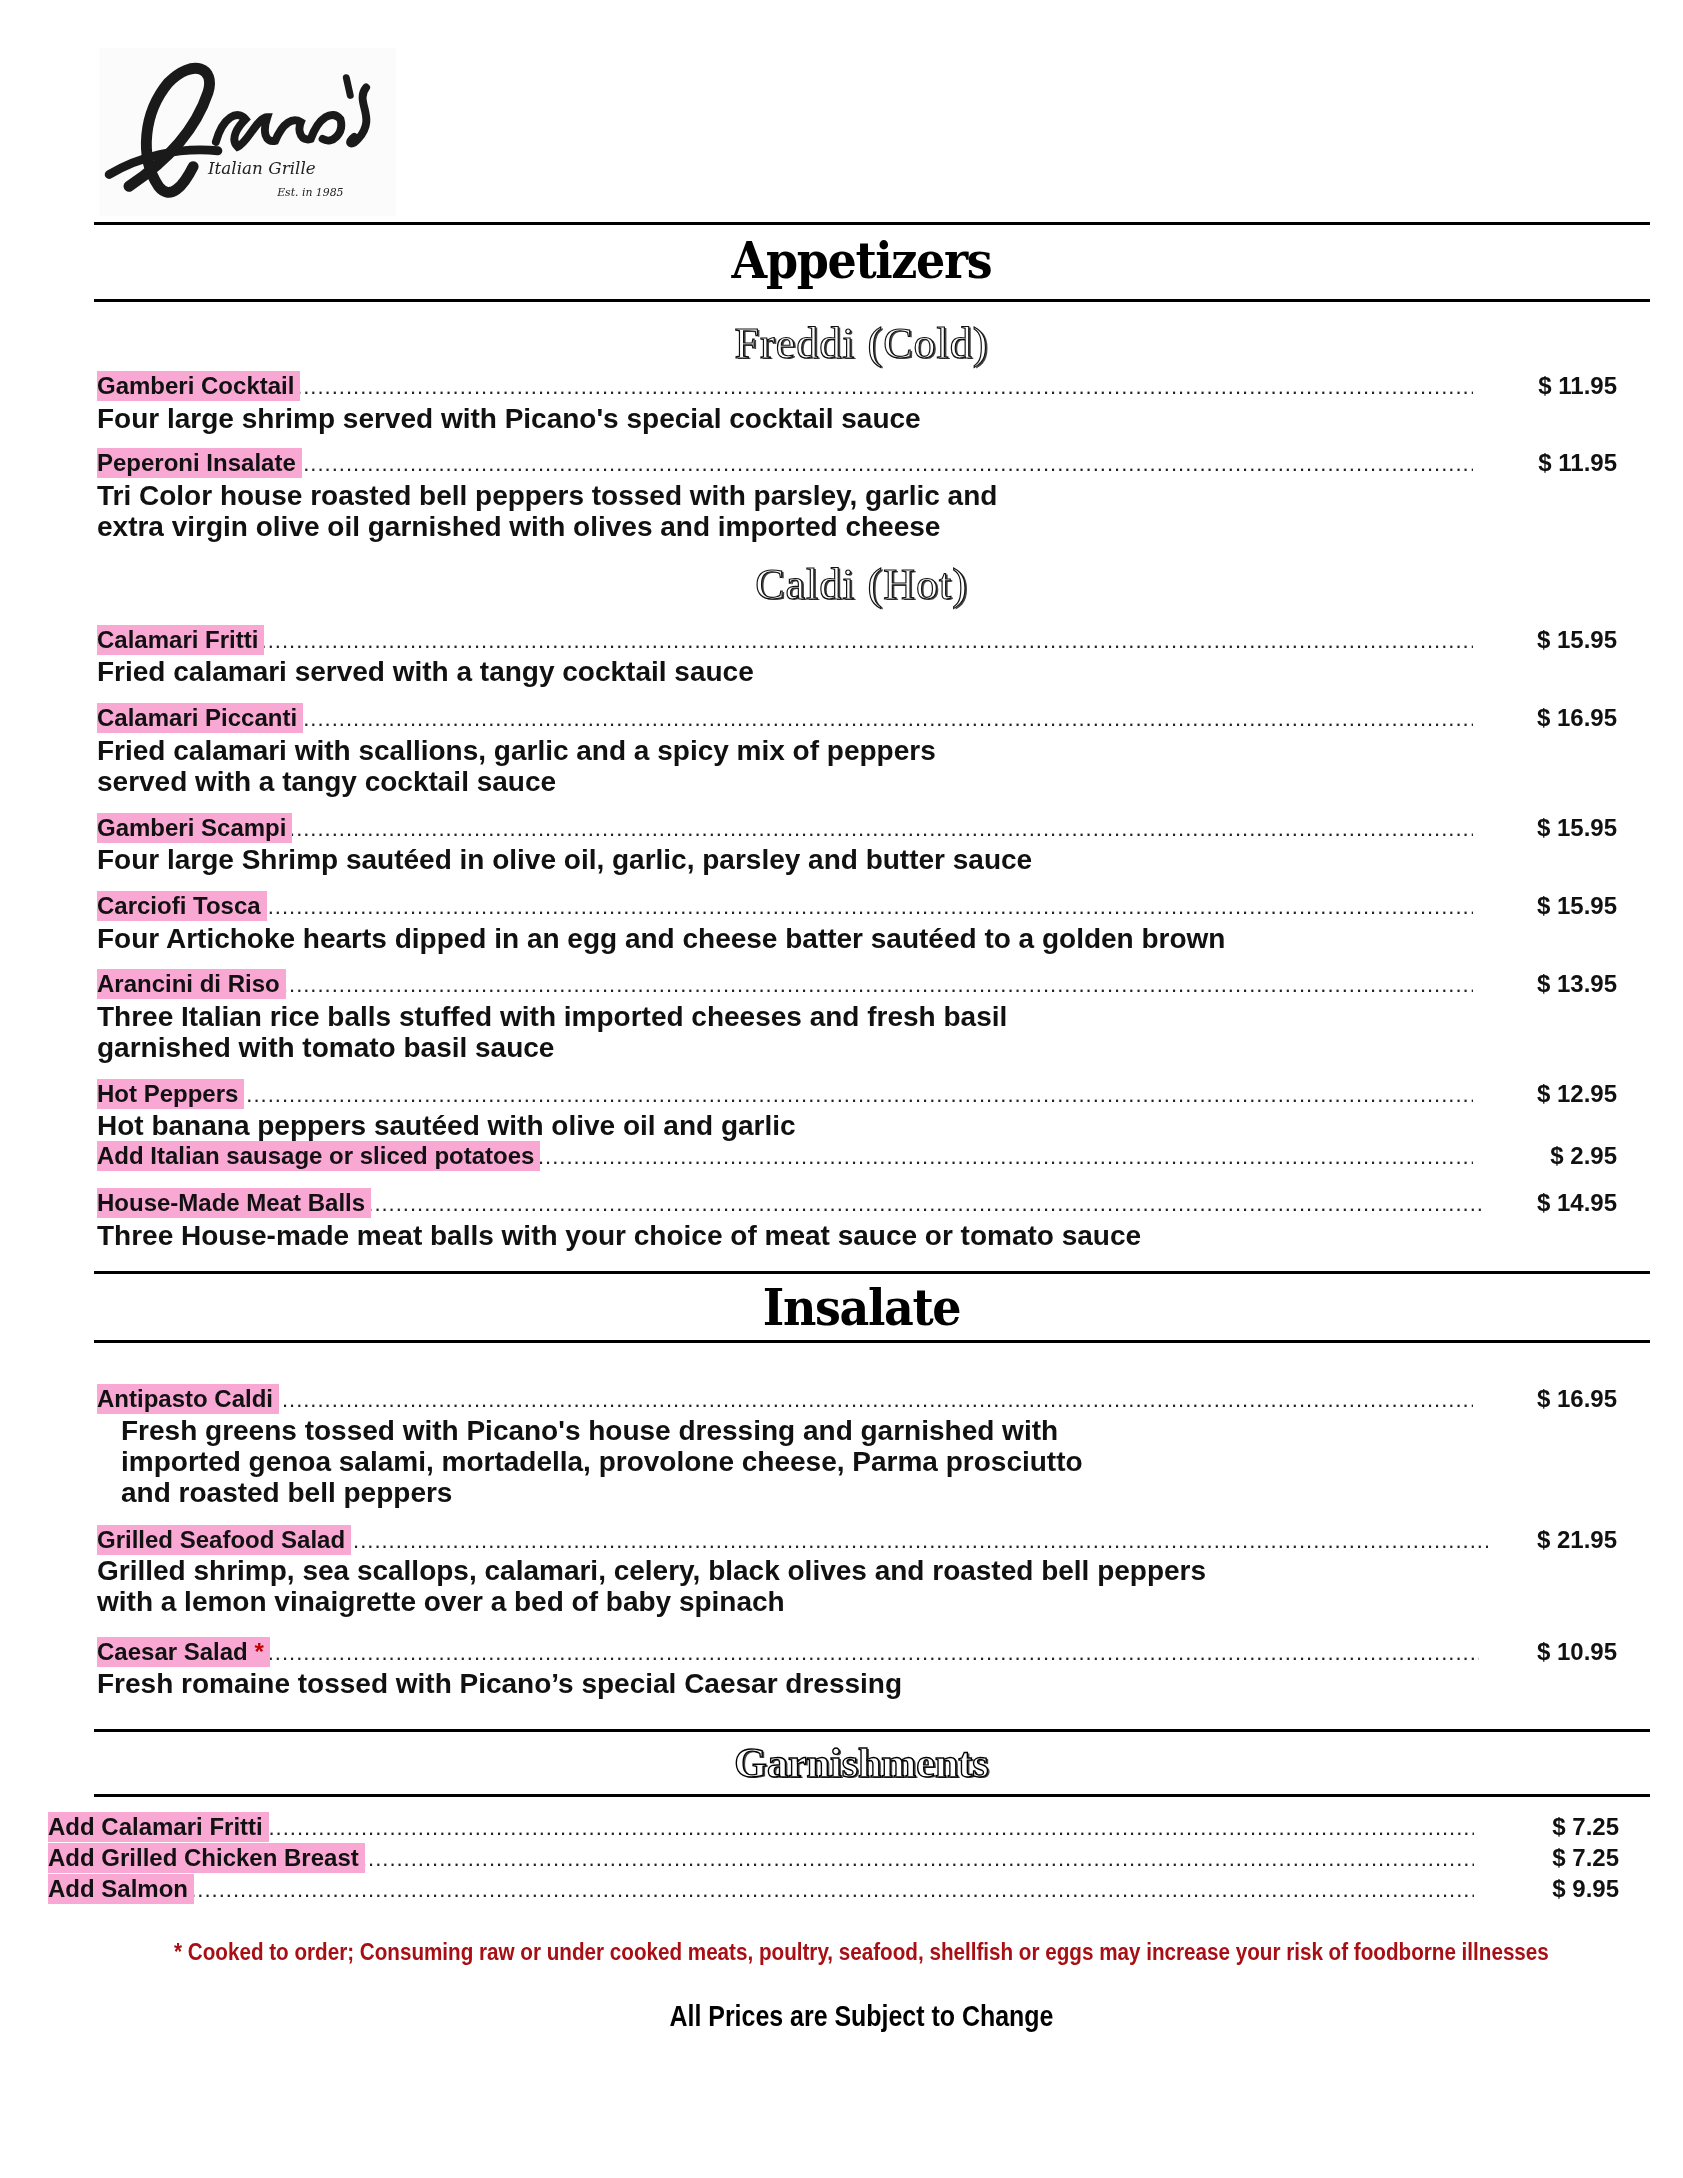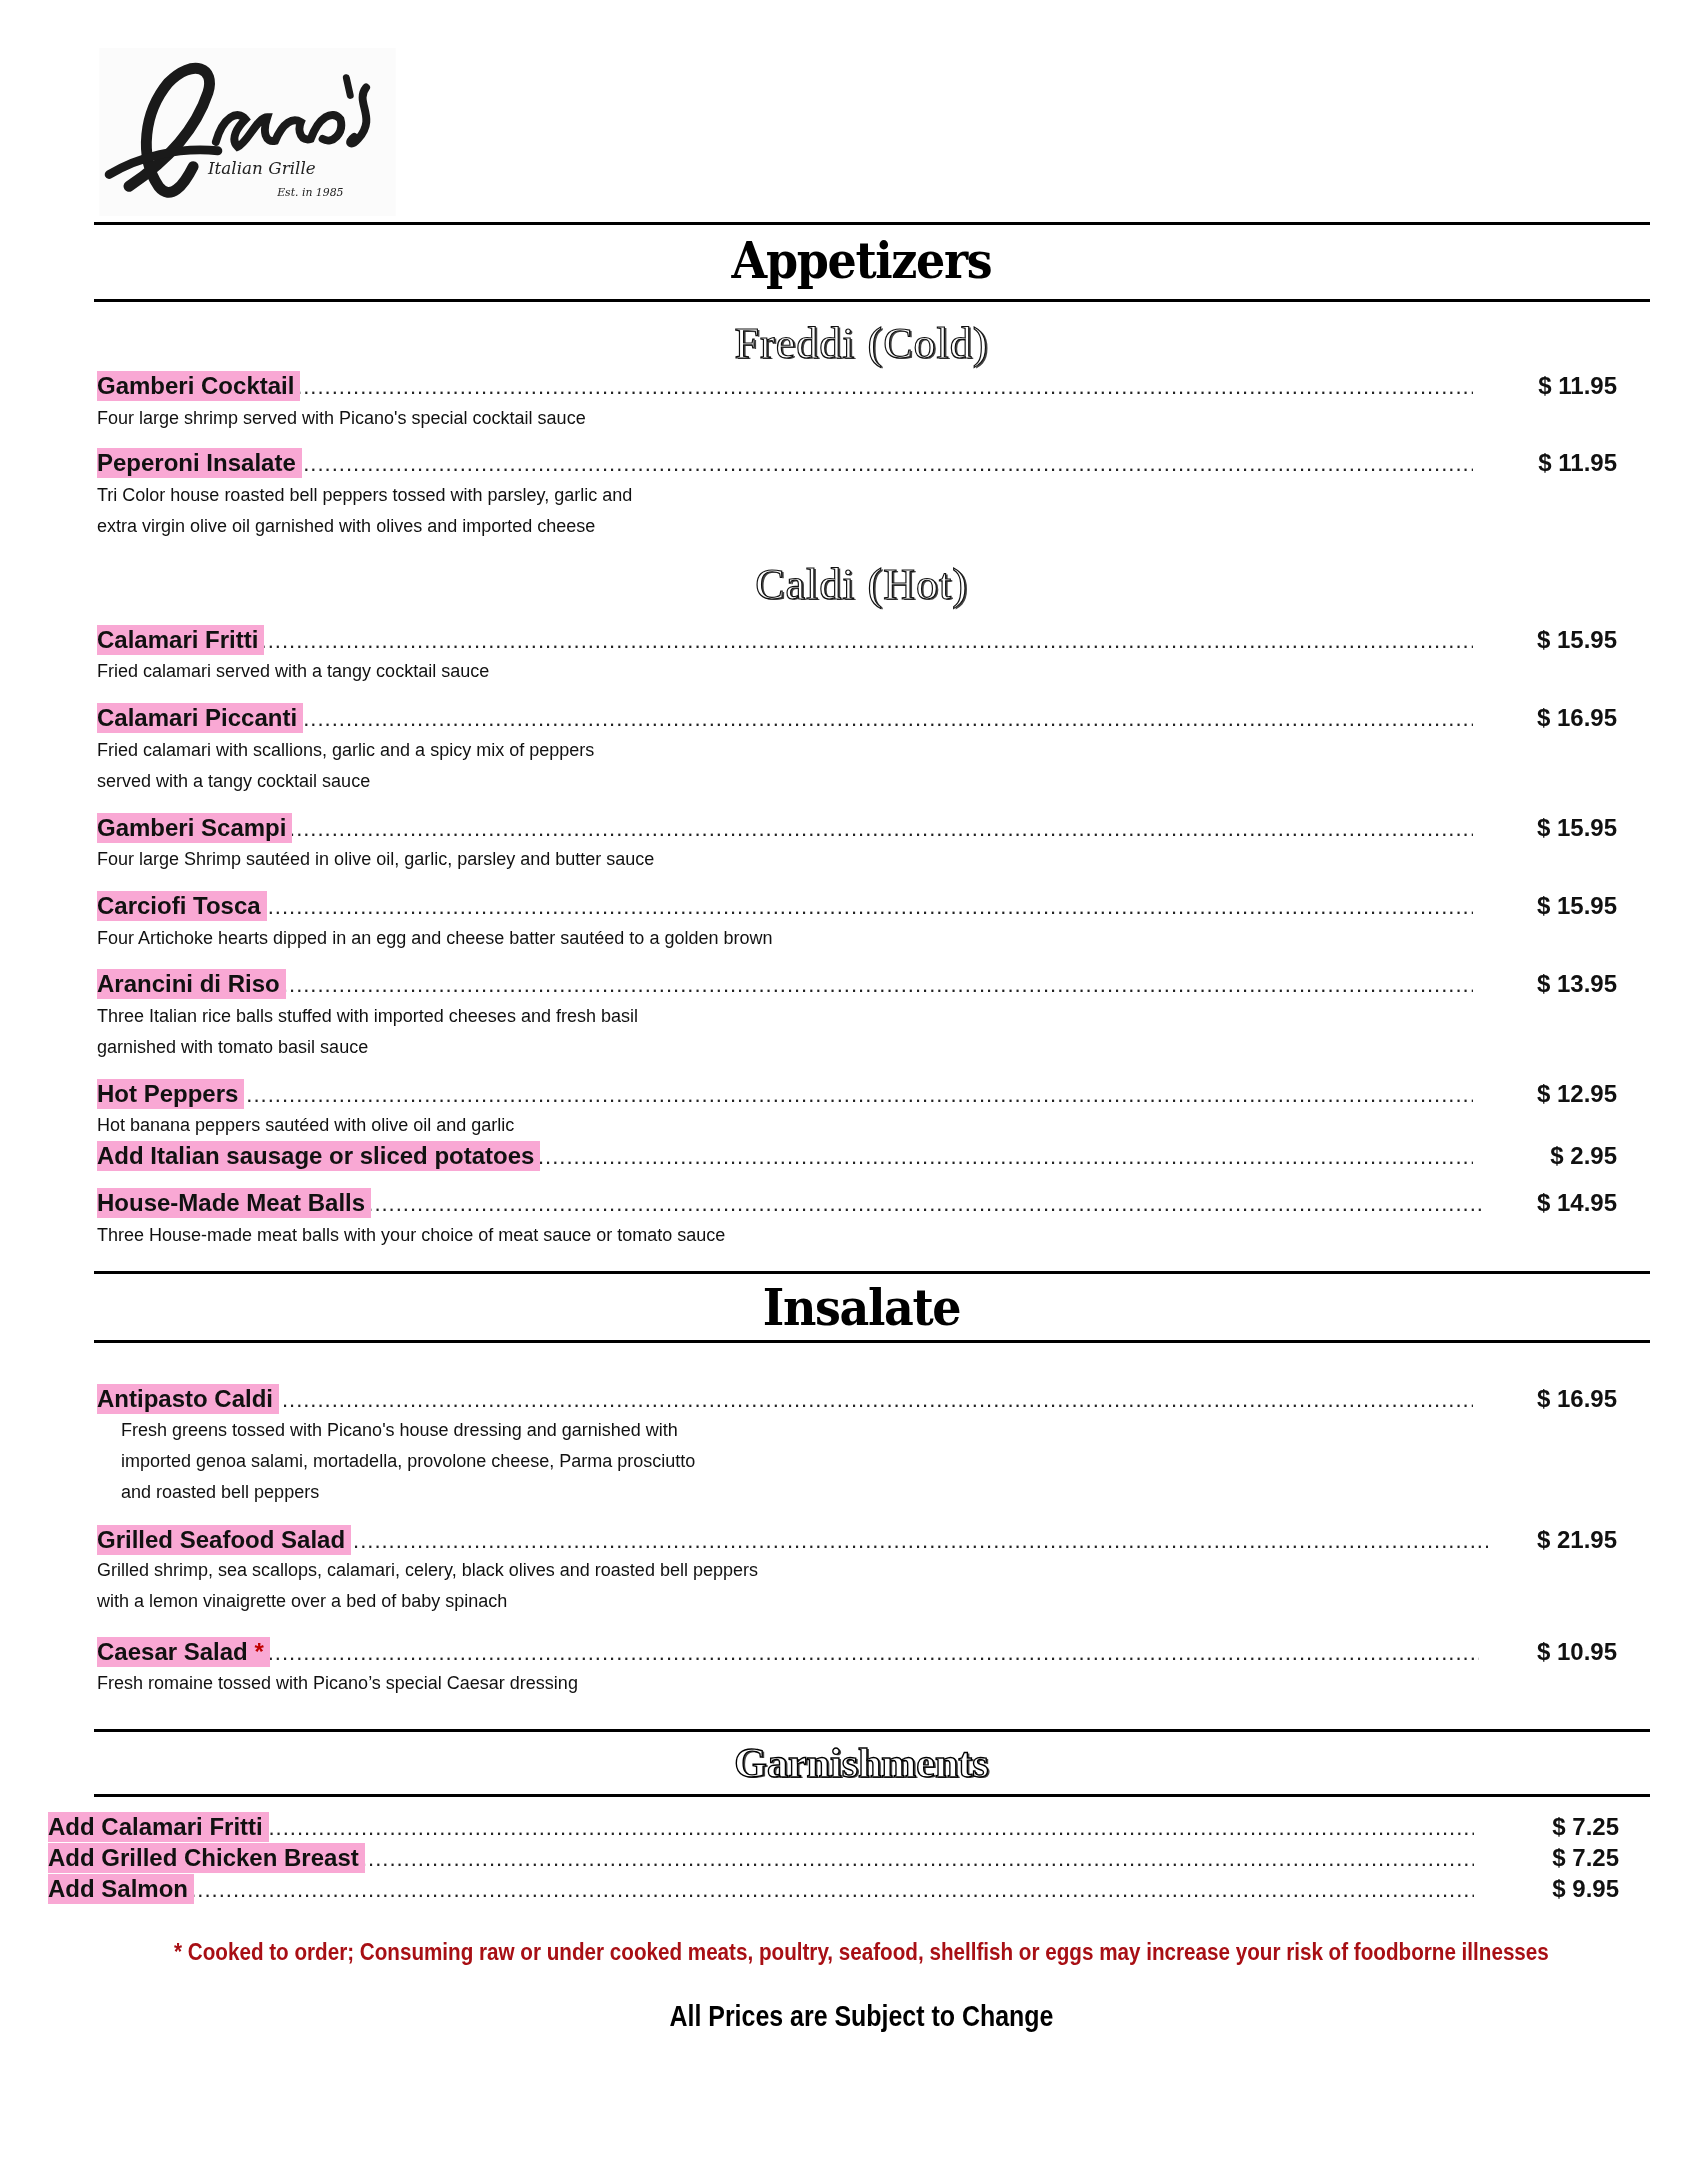--- a/index.html
+++ b/index.html
@@ -4,21 +4,21 @@
 <style>
   html, body { margin: 0; padding: 0; background: #ffffff; }
   body { width: 1683px; height: 2178px; position: relative; overflow: hidden; font-family: "Liberation Sans", sans-serif; color: #111; }
   .rule { position: absolute; left: 94px; width: 1556px; height: 3px; background: #000; }
   .sec-title { position: absolute; left: 0; width: 1723px; text-align: center; font-family: "DejaVu Serif", serif; font-weight: bold; font-size: 50px; letter-spacing: -1.5px; transform: scaleX(0.92); line-height: 1; color: #000; }
   .sub-title { position: absolute; left: 0; width: 1723px; text-align: center; font-family: "Liberation Serif", serif; font-size: 44px; line-height: 1; color: #fff; -webkit-text-stroke: 1.2px #111; text-shadow: 2px 1px 0 #444; letter-spacing: 1px; }
   .item-row { position: absolute; left: 97px; width: 1520px; height: 30px; }
   .item-name { position: absolute; left: 0; top: 0; font-weight: bold; font-size: 24px; line-height: 30px; white-space: nowrap; background: #f9a8d4; padding-right: 6px; z-index: 2; }
   .dots { position: absolute; left: 0; top: 0; width: 1376px; height: 30px; overflow: hidden; white-space: nowrap; font-size: 22px; line-height: 32px; letter-spacing: 1px; color: #222; z-index: 1; }
   .price { position: absolute; right: 0; top: 0; font-weight: bold; font-size: 24px; line-height: 30px; text-align: left; white-space: nowrap; }
-  .desc { position: absolute; left: 97px; font-size: 18px; line-height: 31px; color: #111; white-space: pre-line; }
+  .desc { position: absolute; left: 97px; font-size: 28px; line-height: 31px; color: #111; white-space: pre-line; font-weight: bold; }
   .asterisk { color: #c00000; font-weight: bold; }
   .garn-row { position: absolute; left: 48px; width: 1571px; height: 30px; }
   .garn-row .dots { width: 1426px; }
   .footer-warning { position: absolute; left: 0; width: 1723px; text-align: center; color: #a80f14; font-weight: bold; font-size: 24px; transform: scaleX(0.86); transform-origin: 861px 0; }
   .footer-note { position: absolute; left: 0; width: 1723px; text-align: center; color: #000; font-weight: bold; font-size: 29px; transform: scaleX(0.86); transform-origin: 861px 0; }
   .logo { position: absolute; left: 99px; top: 48px; width: 297px; height: 168px; }
 </style>
 </head>
 <body>
 

